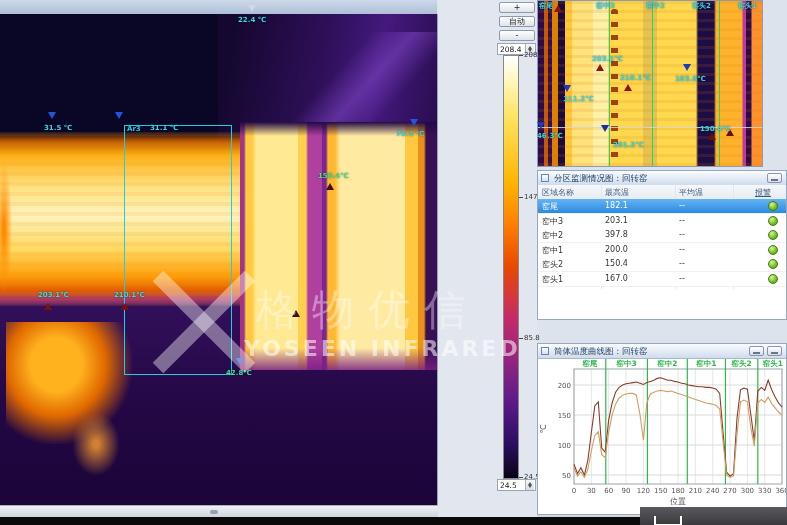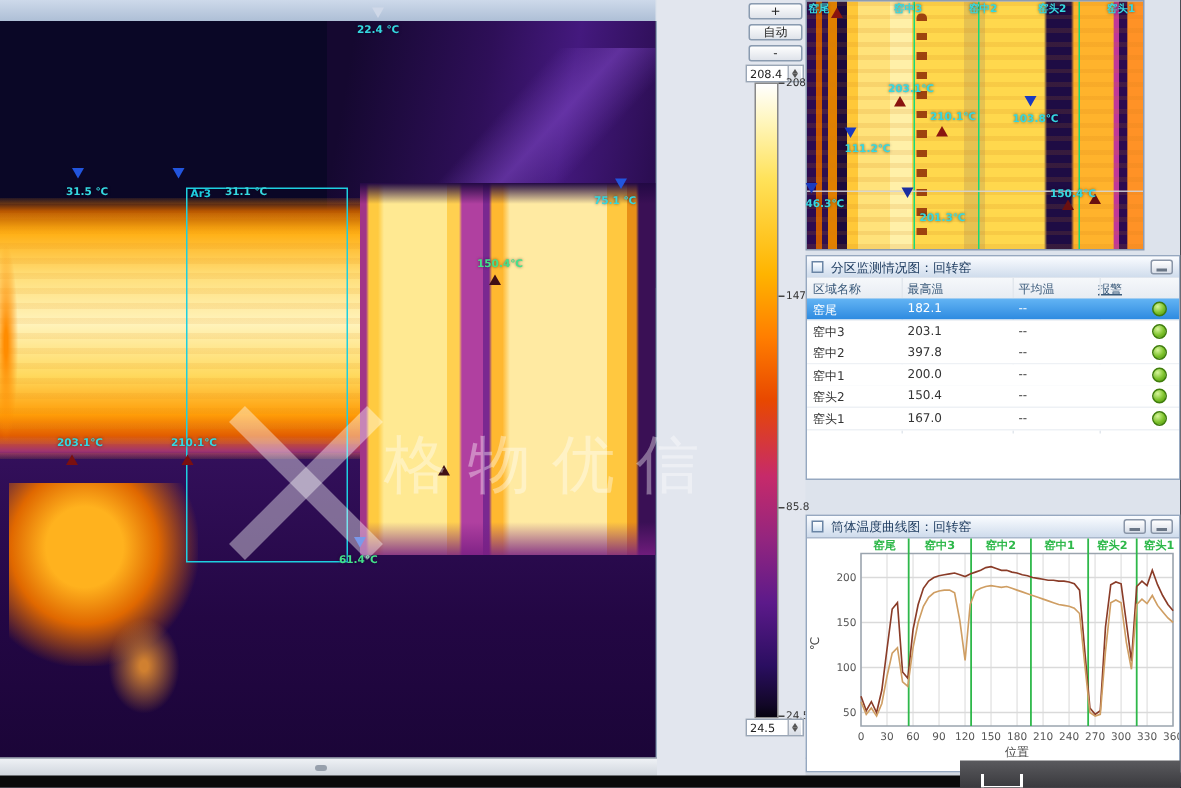--- a/index.html
+++ b/index.html
@@ -128,30 +128,31 @@
         <div class="tri tri-up" style="left: 292px; top: 310px; --c: #401016;"></div>
         <div class="tri tri-up" style="left: 326px; top: 183px; --c: #401016;"></div>
         <div class="tri tri-down" style="left: 236px; top: 358px; --c: #2255dd;"></div>
         <span class="alab" style="left: 238px; top: 16px; color: rgb(53, 216, 224);">22.4 ℃</span>
         <span class="alab" style="left: 44px; top: 124px; color: rgb(53, 216, 224);">31.5 ℃</span>
         <span class="alab" style="left: 112px; top: 124px; color: rgb(53, 216, 224); margin-left: 38px;">31.1 ℃</span>
         <span class="alab" style="left: 396px; top: 130px; color: rgb(53, 216, 224);">75.1 ℃</span>
         <span class="alab" style="left: 38px; top: 291px; color: rgb(53, 216, 224);">203.1℃</span>
         <span class="alab" style="left: 114px; top: 291px; color: rgb(53, 216, 224);">210.1℃</span>
         <span class="alab" style="left: 318px; top: 172px; color: rgb(68, 224, 138);">150.4℃</span>
-        <span class="alab" style="left: 226px; top: 369px; color: rgb(68, 224, 138);">61.4℃</span>
+        <span class="alab" style="left: 226px; top: 369px; color: rgb(68, 224, 138);">42.8℃</span>
       </div>
     <div id="watermark">
       <svg width="520" height="517">
         <g stroke="rgba(255,255,255,0.4)" stroke-width="15">
           <line x1="158" y1="276" x2="250" y2="368"></line>
           <line x1="250" y1="276" x2="158" y2="368"></line>
         </g>
       </svg>
       <span class="wm-cn">格物优信</span>
+      <span class="wm-en">YOSEEN INFRARED</span>
     </div>
     <div id="hscroll">
         <div id="hthumb"></div>
       </div>
   </div>
 
   <div id="palette">
     <div class="btn3d" style="top:2px;">+</div>
     <div class="btn3d" style="top:16px;">自动</div>
     <div class="btn3d" style="top:30px;">-</div>
@@ -212,21 +213,21 @@
   <div class="panel" id="table-panel" style="top:170px;height:150px;">
     <div class="titlebar">
       <span class="ticon"></span>
       <span class="txt">分区监测情况图：回转窑</span>
       <span class="winbtn" style="right:4px;"></span>
     </div>
     <div id="tbl-head">
       <span class="hcell" style="left:4px;">区域名称</span>
       <span class="hcell" style="left:67px;font-family:Liberation Mono, monospace;">最高温</span>
       <span class="hcell" style="left:141px;">平均温</span>
-      <span class="hcell" style="left:194px;text-decoration:underline;">报警</span>
+      <span class="hcell" style="left:217px;text-decoration:underline;">报警</span>
     </div>
     <div class="vsep" style="left:63px;"></div>
     <div class="vsep" style="left:137px;"></div>
     <div class="vsep" style="left:195px;"></div>
     <div id="tbody">
         <div class="trow sel" style="top: 0px;">
           <span class="cell c-name">窑尾</span>
           <span class="cell c-max">182.1</span>
           <span class="cell c-avg">--</span>
           <div class="okdot"></div>

